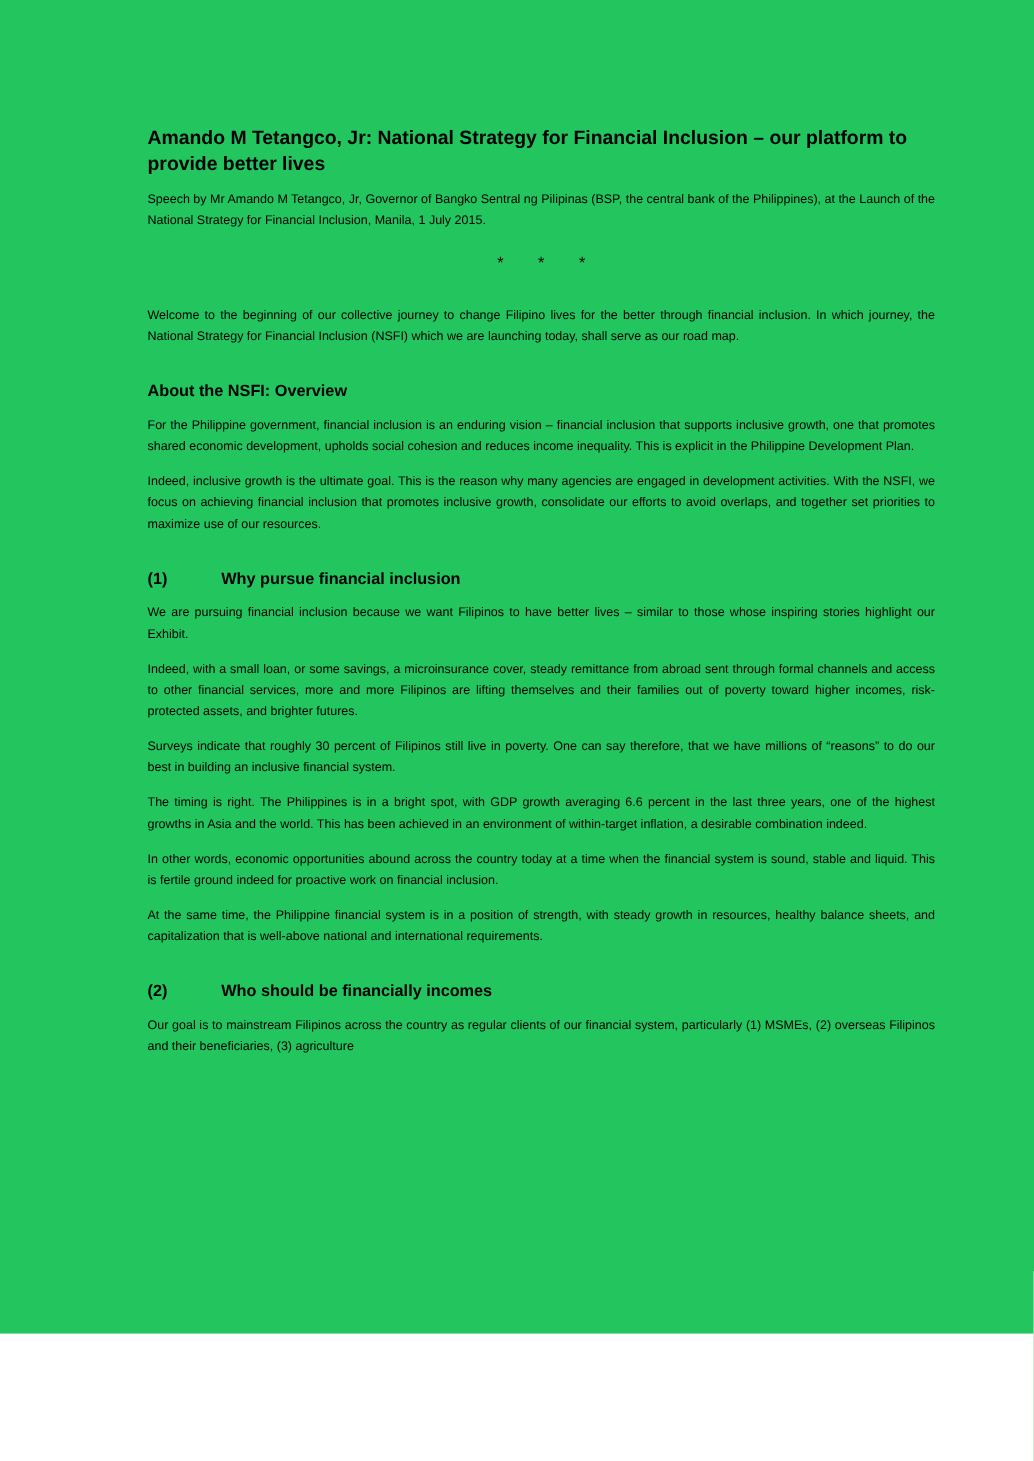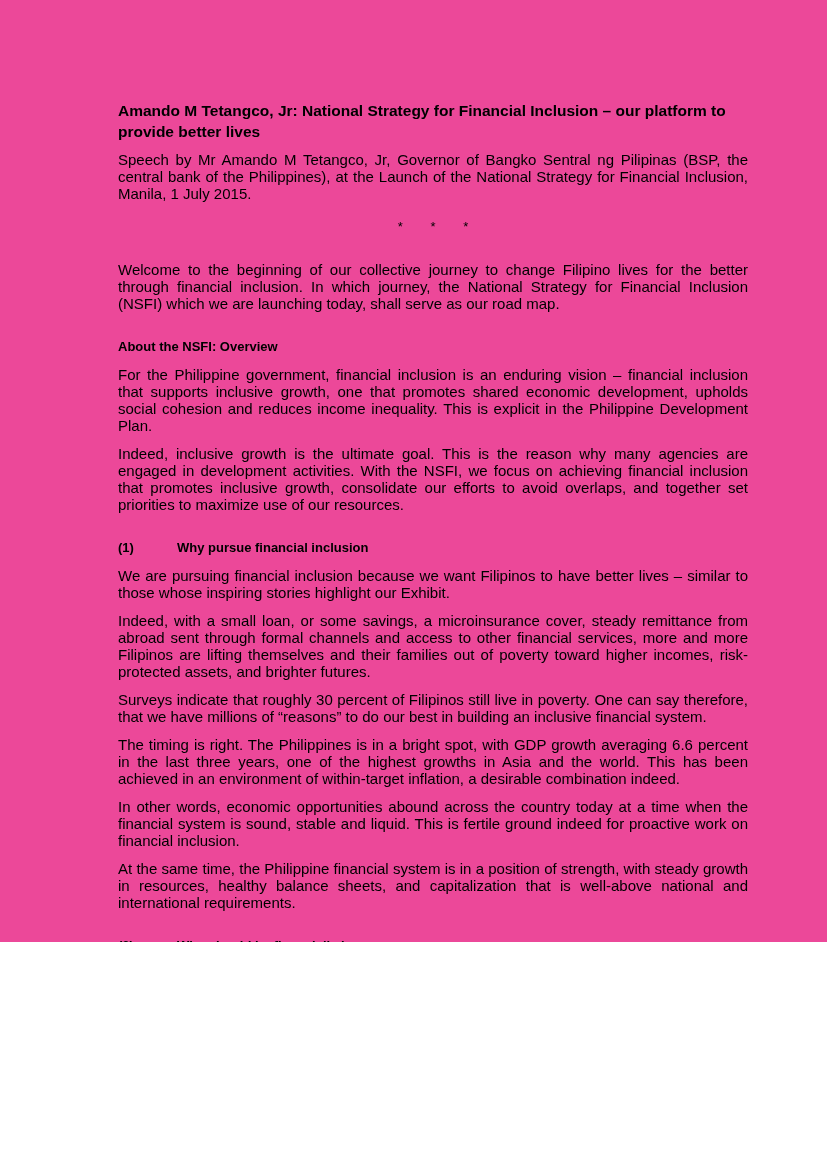--- a/index.html
+++ b/index.html
@@ -3,37 +3,37 @@
 <meta charset="utf-8">
 <style>
   html, body {
     margin: 0;
     padding: 0;
     background: #ffffff;
   }
   .page {
     position: relative;
     width: 827px;
-    height: 942px;
-    background: #ec4899;
+    height: 1067px;
+    background: #22c55e;
     color: #000000;
     font-family: "Liberation Sans", sans-serif;
     box-sizing: border-box;
     padding: 100px 79px 0 118px;
     overflow: hidden;
   }
   .title {
     font-size: 15.5px;
     line-height: 21px;
     font-weight: bold;
     margin: 0 0 9px 0;
     text-align: left;
   }
   .para {
-    font-size: 15px;
+    font-size: 10px;
     line-height: 17px;
     margin: 0 0 11px 0;
     text-align: justify;
   }
   .separator {
     font-size: 13px;
     line-height: 17px;
     margin: 16px 0 26px 0;
     text-align: center;
     word-spacing: 24px;
@@ -86,19 +86,20 @@
   <p class="para">We are pursuing financial inclusion because we want Filipinos to have better lives – similar to those whose inspiring stories highlight our Exhibit.</p>
   <p class="para">Indeed, with a small loan, or some savings, a microinsurance cover, steady remittance from abroad sent through formal channels and access to other financial services, more and more Filipinos are lifting themselves and their families out of poverty toward higher incomes, risk-protected assets, and brighter futures.</p>
   <p class="para">Surveys indicate that roughly 30 percent of Filipinos still live in poverty. One can say therefore, that we have millions of “reasons” to do our best in building an inclusive financial system.</p>
   <p class="para">The timing is right. The Philippines is in a bright spot, with GDP growth averaging 6.6 percent in the last three years, one of the highest growths in Asia and the world. This has been achieved in an environment of within-target inflation, a desirable combination indeed.</p>
   <p class="para">In other words, economic opportunities abound across the country today at a time when the financial system is sound, stable and liquid. This is fertile ground indeed for proactive work on financial inclusion.</p>
   <p class="para">At the same time, the Philippine financial system is in a position of strength, with steady growth in resources, healthy balance sheets, and capitalization that is well-above national and international requirements.</p>
 
   <div class="section-heading">
     <span class="heading-num">(2)</span><span>Who should be financially incomes</span>
   </div>
+  <p class="para">Our goal is to mainstream Filipinos across the country as regular clients of our financial system, particularly (1) MSMEs, (2) overseas Filipinos and their beneficiaries, (3) agriculture</p>
 
   <div class="footer">
     <span>BIS central bankers’ speeches</span>
     <span>1</span>
   </div>
 
 </div>
 
 </body></html>

